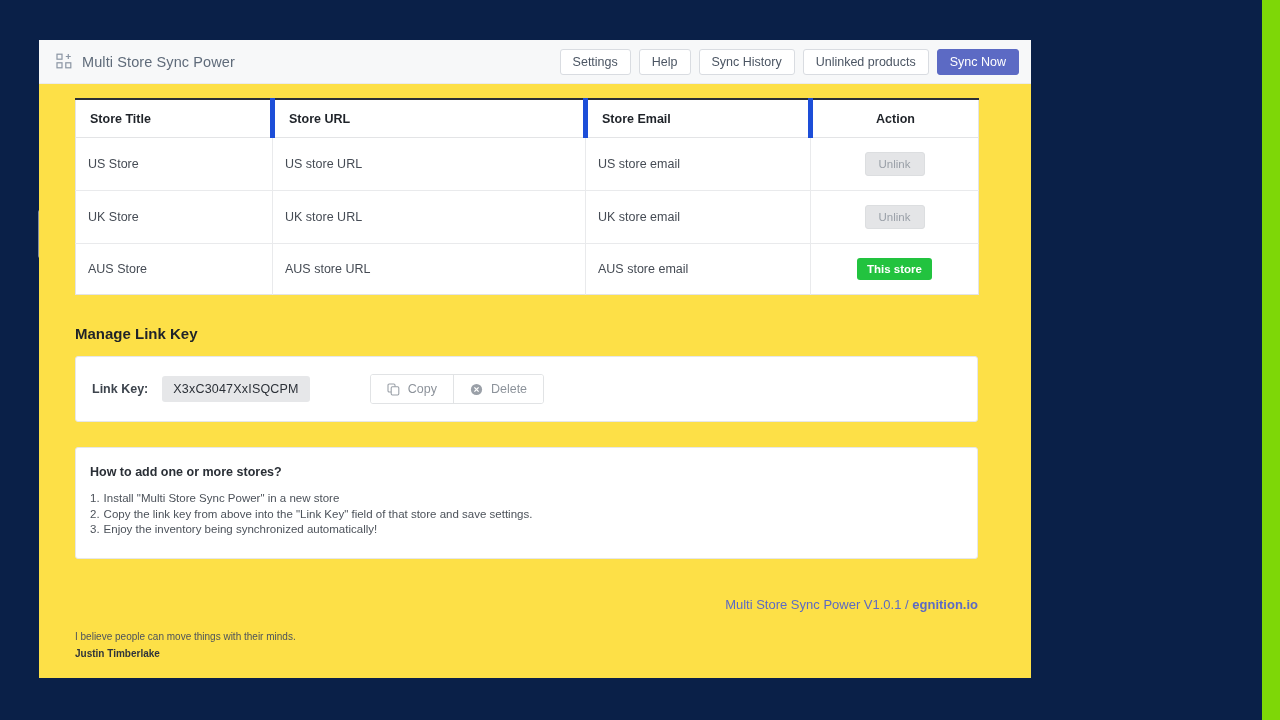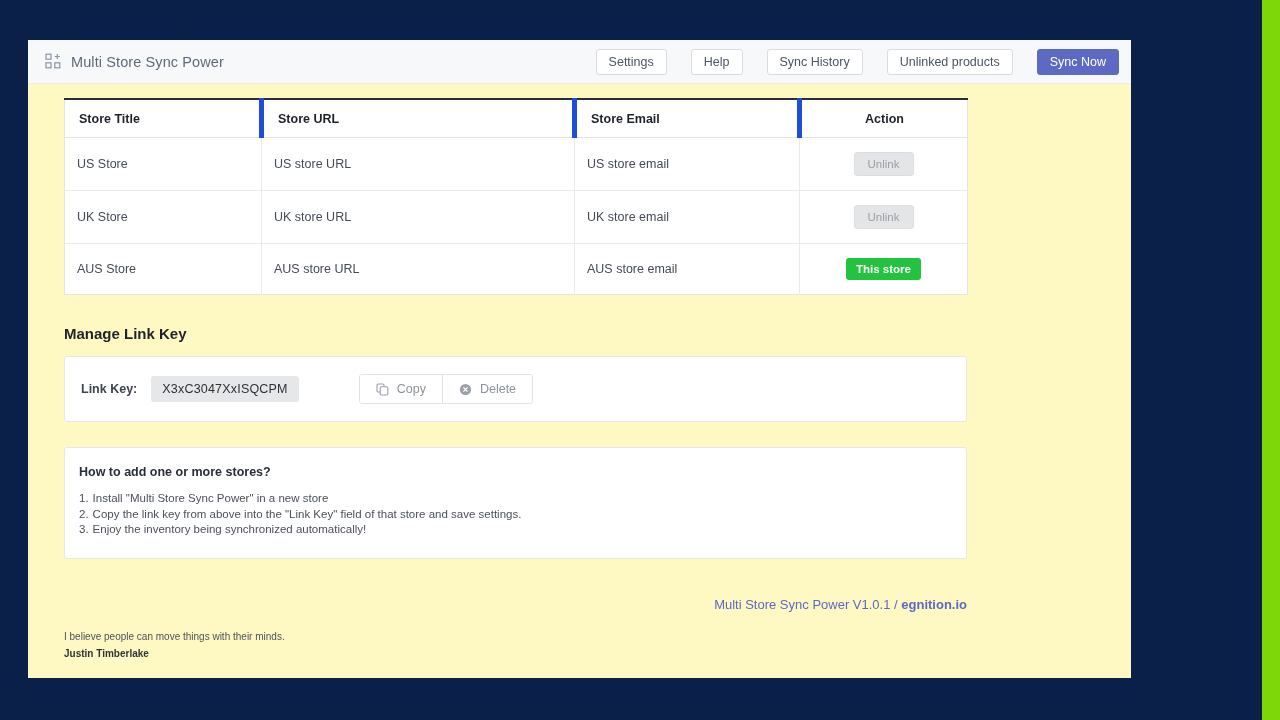--- a/index.html
+++ b/index.html
@@ -20,43 +20,43 @@
   
   #left-rail {
     position: absolute; left: 38px; top: 210px;
     width: 4px; height: 48px;
     background: #e6e8ec; opacity: .55;
     border-radius: 2px;
   }
 
   #app-window {
     position: absolute;
-    left: 28px; top: 40px;
-    width: 1103px; height: 638px;
-    background: #fef9c3;
+    left: 39px; top: 40px;
+    width: 992px; height: 638px;
+    background: #fde047;
     overflow: hidden;
   }
 
   
   #topbar {
     height: 44px;
     background: #f7f8f9;
     border-bottom: 1px solid #ececec;
     display: flex; align-items: center;
     padding: 0 12px 0 17px;
     position: relative;
   }
   #brand { display: flex; align-items: center; gap: 9px; }
   #brand .logo { width: 17px; height: 17px; display:block; }
   #brand .title {
     font-size: 14.5px; color: #5f6b7a; letter-spacing: .1px;
   }
   #topbar-actions {
     margin-left: auto;
-    display: flex; align-items: center; gap: 24px; padding-left: 28px;
+    display: flex; align-items: center; gap: 8px; padding-left: 28px;
   }
   .tb-btn {
     height: 26px;
     padding: 0 12px;
     border: 1px solid #d9dce1;
     border-radius: 3px;
     background: #ffffff;
     color: #4b5563;
     font-size: 12.5px;
     line-height: 24px;

